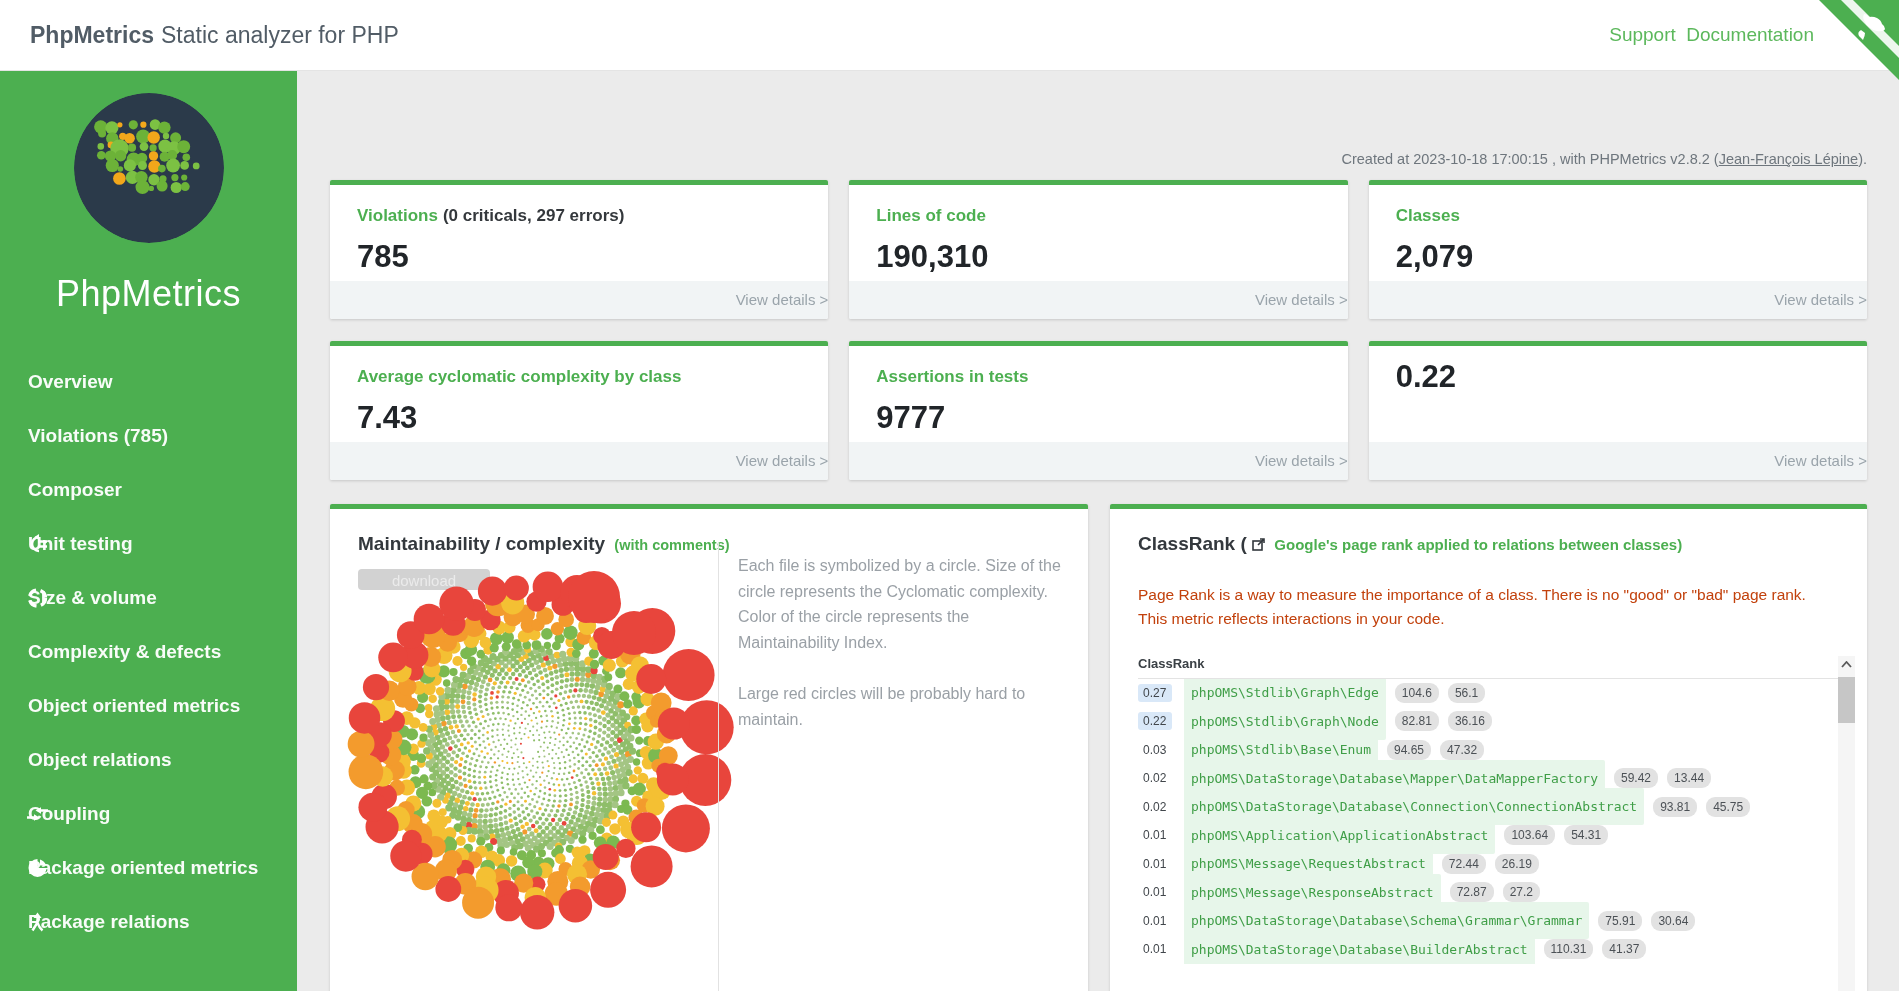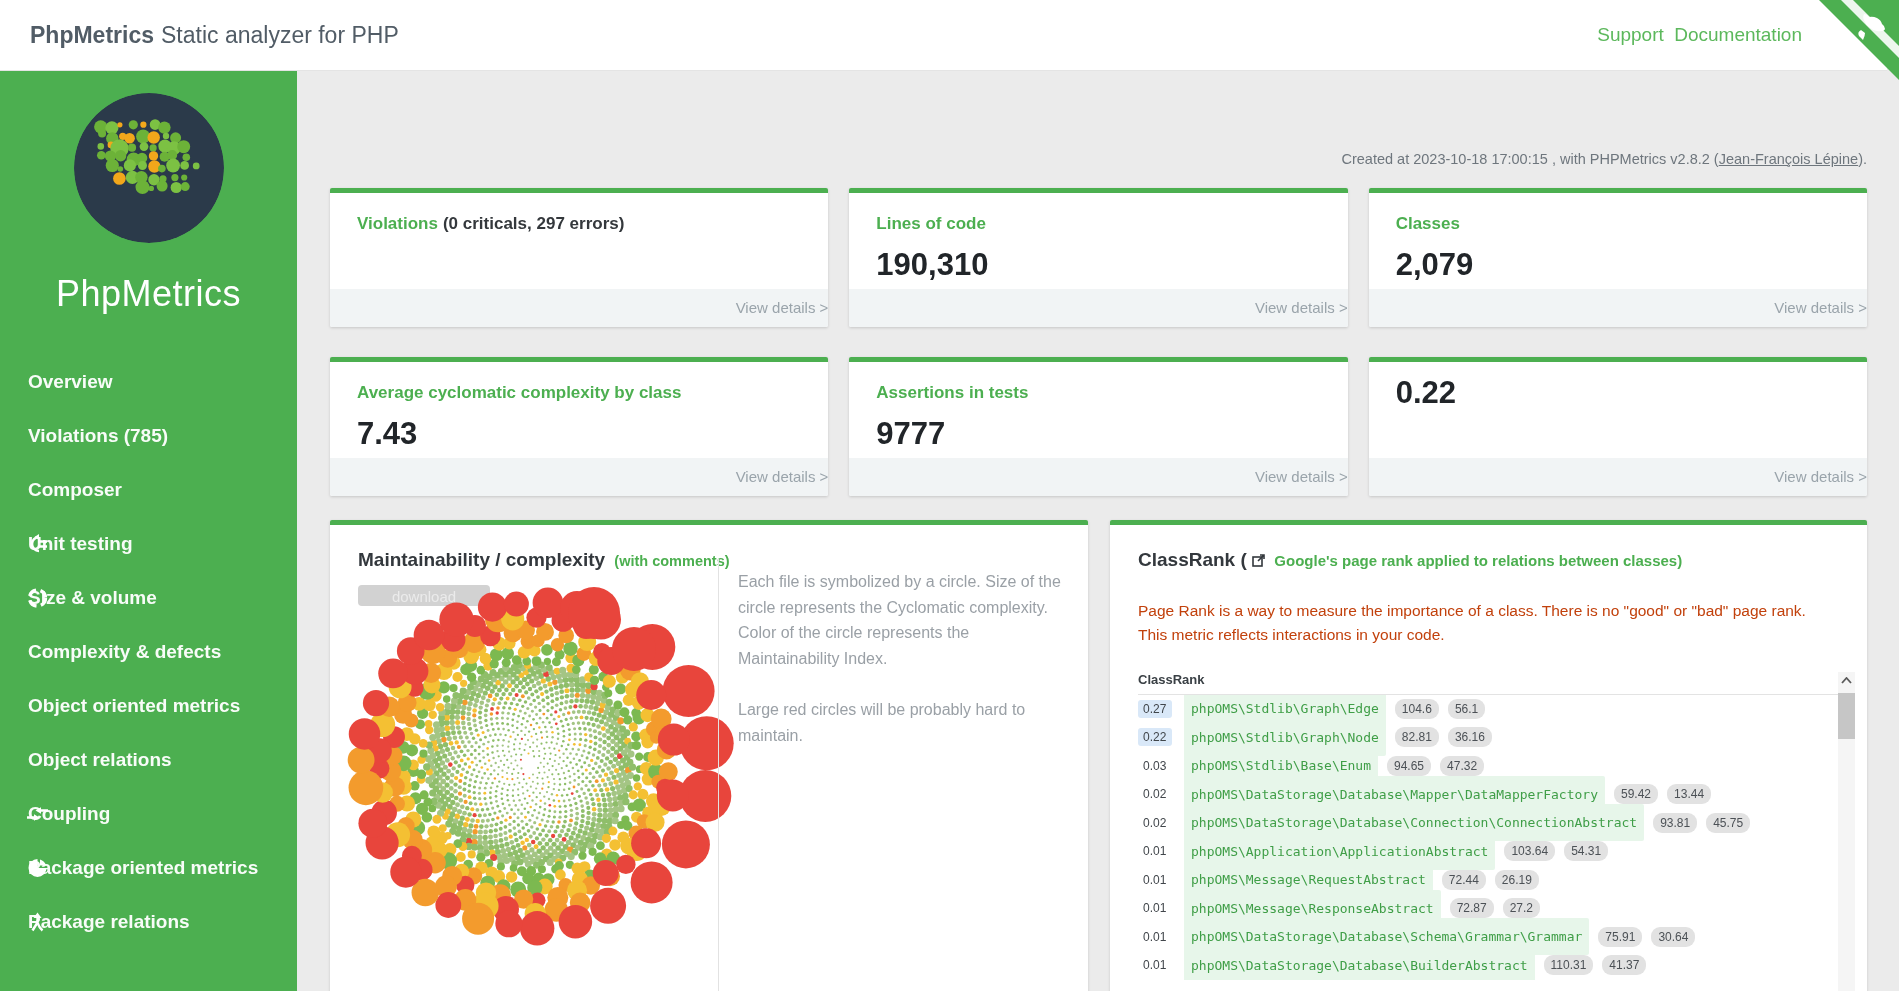--- a/index.html
+++ b/index.html
@@ -1,19 +1,19 @@
 <!DOCTYPE html>
 <html><head>
 <meta charset="utf-8">
 <style>
   html,body{margin:0;padding:0;background:#ebebeb;font-family:"Liberation Sans",sans-serif;}
   .viewport{position:relative;width:1899px;height:991px;overflow:hidden;background:#ebebeb;}
 
   
-  header{position:absolute;top:0;left:0;right:12px;height:71px;background:#fff;
+  header{position:absolute;top:0;left:0;right:0;height:71px;background:#fff;
          border-bottom:1px solid #e4e4e4;display:flex;align-items:center;padding:0 30px;z-index:5;box-sizing:border-box;}
   .brand{font-size:23px;color:#515c66;}
   .brand .b-name{font-weight:bold;}
   .brand .b-sub{font-weight:400;margin-left:7px;}
   .header-links{margin-left:auto;margin-right:55px;}
   .header-links a{color:#5cb85c;font-size:19px;text-decoration:none;cursor:pointer;margin-left:6px;}
 
   
   .github-corner{position:absolute;top:0;right:0;width:80px;height:80px;z-index:20;cursor:pointer;display:block;}
 
@@ -26,21 +26,21 @@
             color:rgba(255,255,255,.96);font-size:19px;cursor:pointer;font-weight:bold;}
   .nav-item .nav-ico{position:absolute;left:26px;top:50%;transform:translateY(-50%);width:23px;height:23px;}
 
   
   main{position:absolute;top:71px;left:297px;right:0;bottom:0;padding:0 32px 0 33px;box-sizing:border-box;}
   .created-line{margin-top:80px;text-align:right;font-size:14.5px;color:#6e767d;}
   .created-line a{color:#6e767d;text-decoration:underline;cursor:pointer;}
 
   .cards{display:grid;grid-template-columns:repeat(3,1fr);gap:22px 21px;margin-top:13px;}
   .card{position:relative;background:#fff;height:139px;border-top:5px solid #4caf50;border-radius:2px;
-        box-shadow:0 1px 3px rgba(0,0,0,.16);box-sizing:border-box;margin-top:8px;}
+        box-shadow:0 1px 3px rgba(0,0,0,.16);box-sizing:border-box;}
   .card-title{padding:21px 27px 0;font-size:17px;font-weight:bold;color:#4caf50;}
   .card-title .suffix{color:#34383c;margin-left:5px;}
   .card-value{padding:0 27px;margin-top:13px;font-size:31px;font-weight:bold;color:#212529;}
   .card-footer{position:absolute;left:0;right:0;bottom:0;height:38px;line-height:38px;background:#f1f4f5;
                text-align:right;font-size:15px;color:#9aa4ab;cursor:pointer;border-radius:0 0 2px 2px;}
 
   .panels{display:grid;grid-template-columns:758px 1fr;gap:22px;margin-top:24px;}
   .panel{position:relative;background:#fff;border-top:5px solid #4caf50;border-radius:2px;
          box-shadow:0 1px 3px rgba(0,0,0,.16);height:640px;box-sizing:border-box;}
   .panel-title{padding:24px 28px 0;font-size:19px;font-weight:bold;color:#33383d;}
@@ -234,20 +234,21 @@
   </aside>
 
   <main>
     <div class="created-line">
       <span>Created at </span><span>2023-10-18 17:00:15</span><span> , with PHPMetrics v2.8.2 (</span><a>Jean-François Lépine</a><span>).</span>
     </div>
 
     <div class="cards" id="cards">
   <div class="card">
     <div class="card-title"><span class="t">Violations</span><span class="suffix">(0 criticals, 297 errors)</span></div>
+    <div class="card-value">785</div>
     <a class="card-footer">View details &gt;</a>
   </div>
 
   <div class="card">
     <div class="card-title"><span class="t">Lines of code</span><span class="suffix"></span></div>
     <div class="card-value">190,310</div>
     <a class="card-footer">View details &gt;</a>
   </div>
 
   <div class="card">

